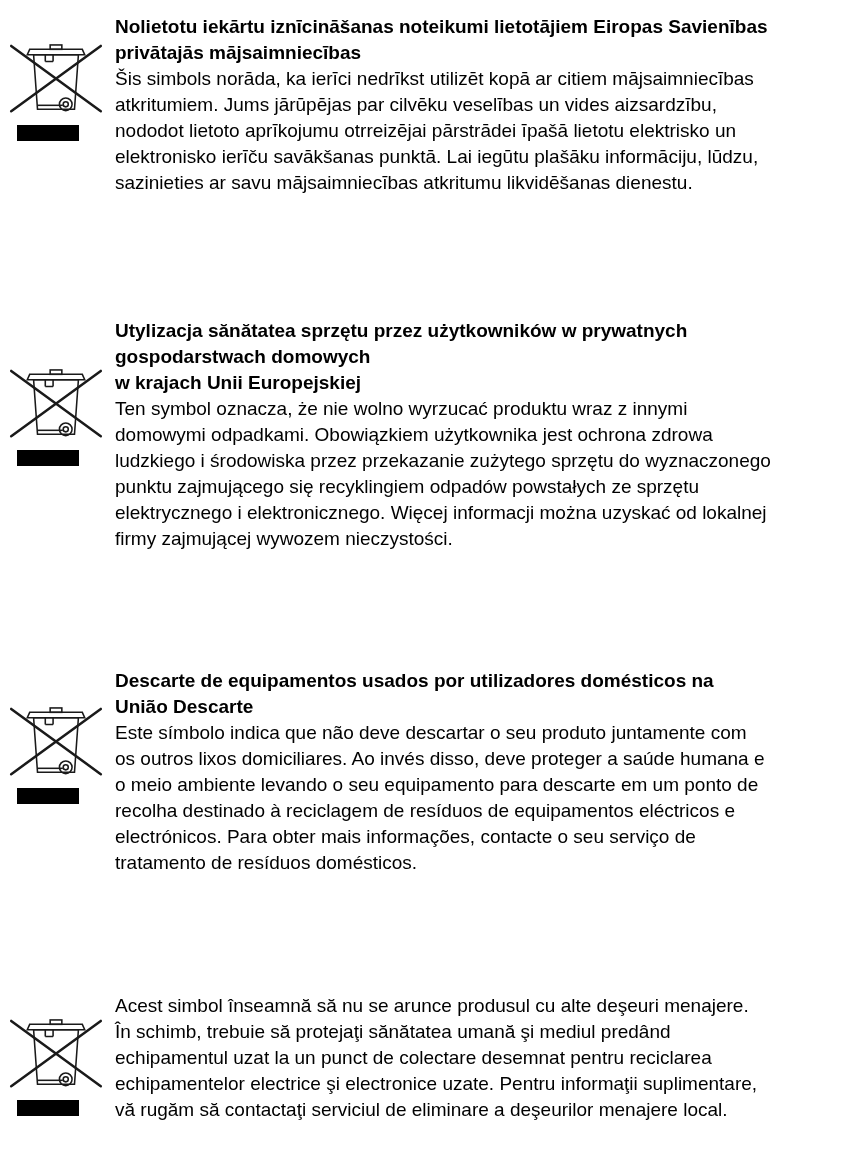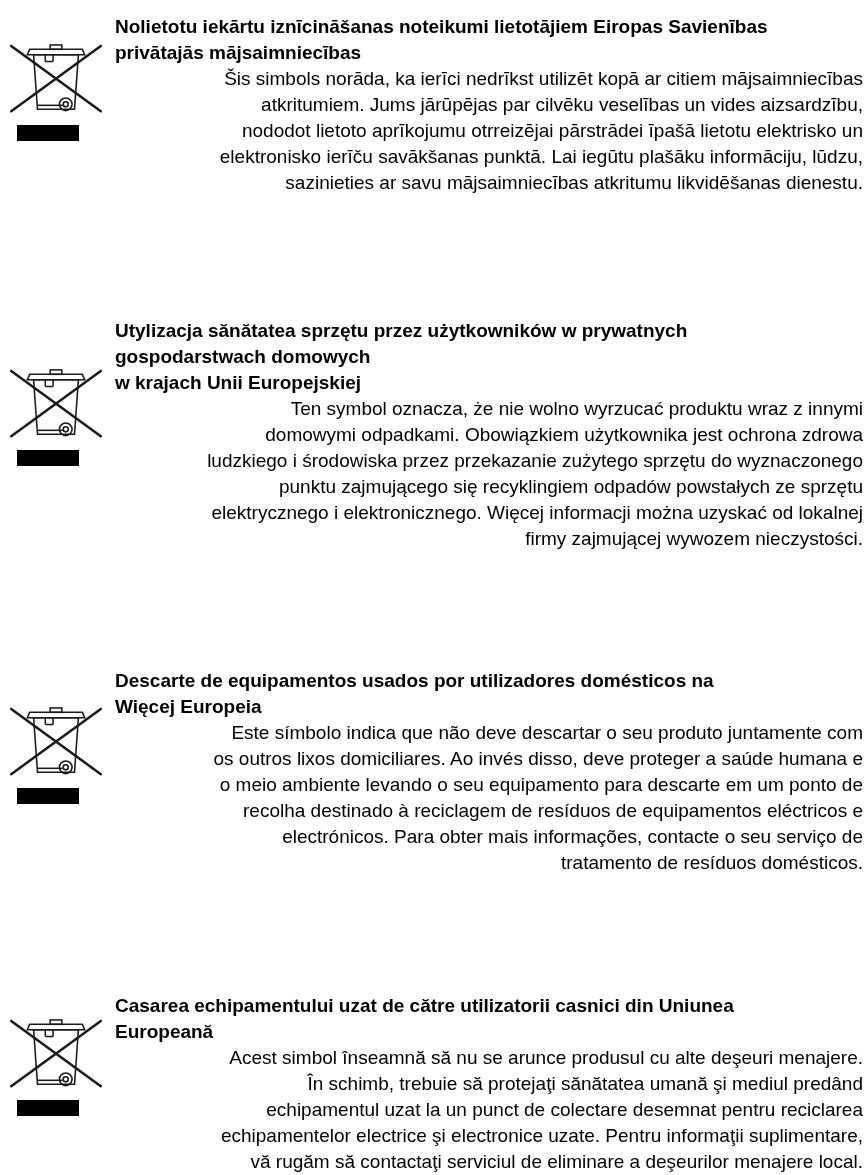--- a/index.html
+++ b/index.html
@@ -59,21 +59,20 @@
     font-size: 19px;
     line-height: 26px;
     margin: 0;
     white-space: pre-line;
   }
   .section-body {
     font-size: 19px;
     line-height: 26px;
     margin: 0;
     white-space: pre-line;
-    text-align: right;
   }
 </style>
 </head>
 <body>
 
 <svg width="0" height="0" style="position:absolute" aria-hidden="true">
   <defs>
     <symbol id="weee-bin" viewBox="0 0 98 76">
       <g fill="none" stroke="#1a1a1a" stroke-width="1.6">
 
@@ -145,41 +144,39 @@
   <div class="icon-col">
     <div class="icon-stack">
       <svg class="weee-icon">
           <use href="#weee-bin"></use>
         </svg>
       <div class="black-bar"></div>
     </div>
   </div>
   <div class="text-col">
     <h2 class="section-title">Descarte de equipamentos usados por utilizadores domésticos na
-Więcej Europeia</h2>
+União Descarte</h2>
     <p class="section-body">Este símbolo indica que não deve descartar o seu produto juntamente com
 os outros lixos domiciliares. Ao invés disso, deve proteger a saúde humana e
 o meio ambiente levando o seu equipamento para descarte em um ponto de
 recolha destinado à reciclagem de resíduos de equipamentos eléctricos e
 electrónicos. Para obter mais informações, contacte o seu serviço de
 tratamento de resíduos domésticos.</p>
   </div>
 </section>
 
 <section class="notice-section pos-4">
   <div class="icon-col">
     <div class="icon-stack">
       <svg class="weee-icon">
           <use href="#weee-bin"></use>
         </svg>
       <div class="black-bar"></div>
     </div>
   </div>
   <div class="text-col">
-    <h2 class="section-title">Casarea echipamentului uzat de către utilizatorii casnici din Uniunea
-Europeană</h2>
     <p class="section-body">Acest simbol înseamnă să nu se arunce produsul cu alte deşeuri menajere.
 În schimb, trebuie să protejaţi sănătatea umană şi mediul predând
 echipamentul uzat la un punct de colectare desemnat pentru reciclarea
 echipamentelor electrice şi electronice uzate. Pentru informaţii suplimentare,
 vă rugăm să contactaţi serviciul de eliminare a deşeurilor menajere local.</p>
   </div>
 </section>
 
 </body></html>

